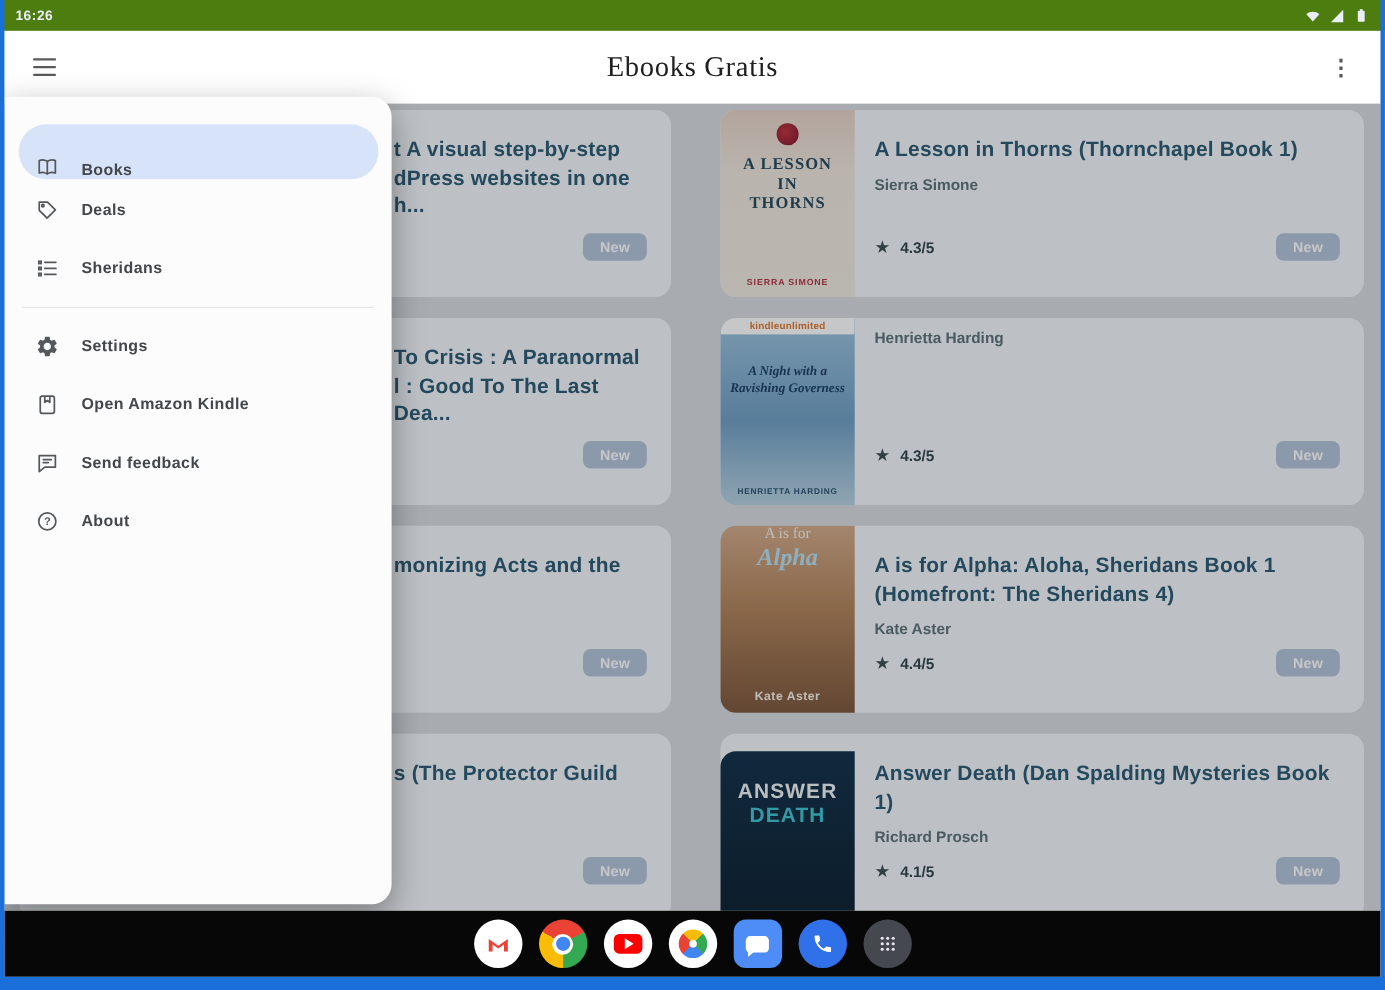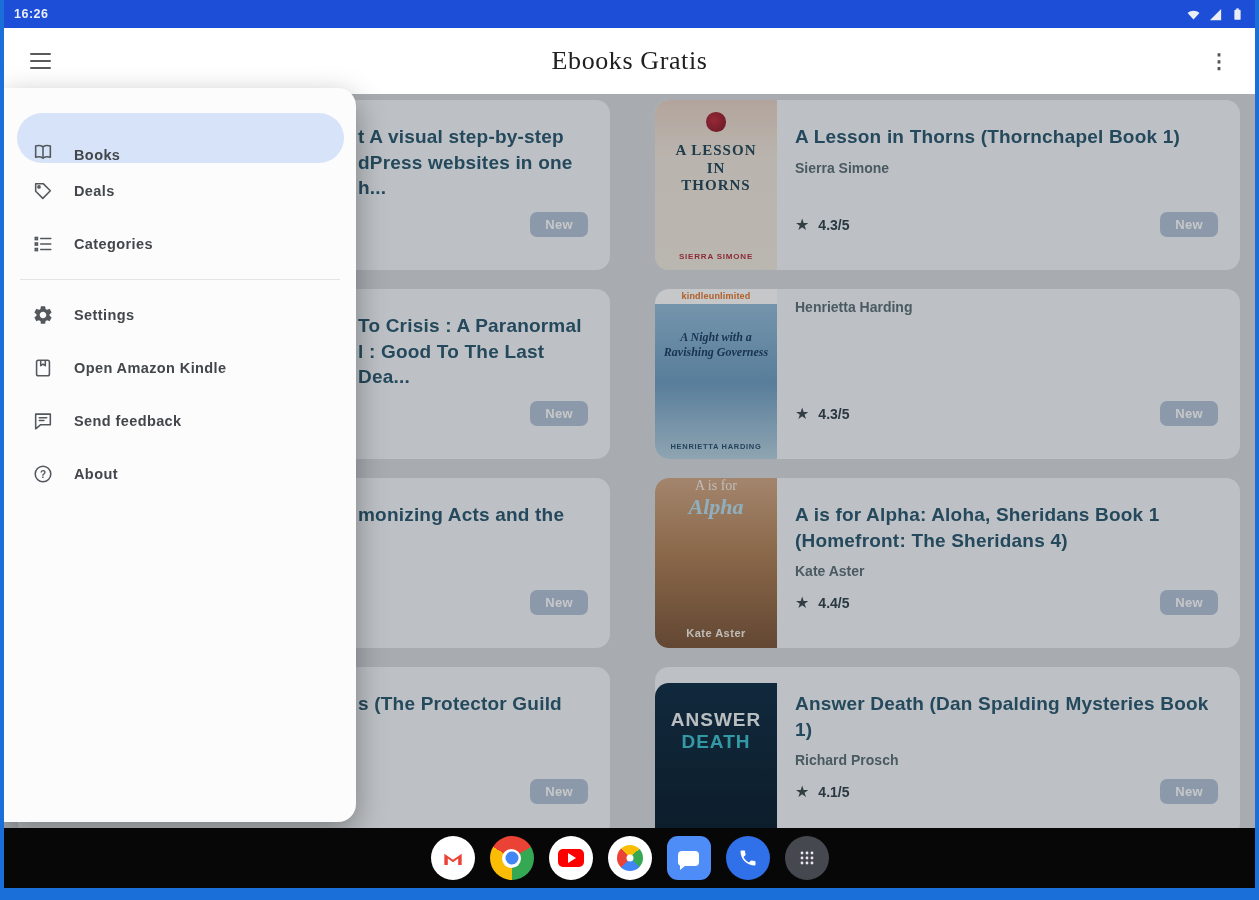--- a/index.html
+++ b/index.html
@@ -7,21 +7,21 @@
   .screen {
     position:relative; width:1259px; height:900px; overflow:hidden;
     background:#fff; font-family:"Liberation Sans", sans-serif;
   }
   
   .frame-side { position:absolute; top:0; bottom:0; width:4px; background:#1a6fd8; z-index:40; }
   .frame-left { left:0; } .frame-right { right:0; }
   .frame-bottom { position:absolute; left:0; right:0; bottom:0; height:12px; background:#1a6fd8; z-index:40; }
 
   
-  .status-bar { position:absolute; left:0; right:0; top:0; height:28px; background:#1d4ed8;
+  .status-bar { position:absolute; left:0; right:0; top:0; height:28px; background:#4d7c0f;
     z-index:30; display:flex; align-items:center; padding:0 14px; color:#e9eef7; }
   .time { font-size:12.5px; font-weight:700; letter-spacing:.5px; }
   .status-icons { margin-left:auto; display:flex; gap:7px; align-items:center; }
   .status-icons svg { display:block; }
 
   
   .app-bar { position:absolute; left:4px; right:4px; top:28px; height:66px; background:#fff;
     z-index:4; display:flex; align-items:center; padding:0 26px; }
   .hamburger { width:21px; display:flex; flex-direction:column; gap:4.5px; cursor:pointer; z-index:2; }
   .hamburger span { height:2.2px; background:#5a5a5a; border-radius:1px; }
@@ -261,21 +261,21 @@
     </div>
     <div class="drawer-item">
       <span>
           <svg width="22" height="22" viewBox="0 0 24 24" fill="none" stroke="#54585c" stroke-width="1.7" stroke-linecap="round">
             <path d="M9.5 6h11M9.5 12h11M9.5 18h11"></path>
             <rect x="3.6" y="4.9" width="2.3" height="2.3"></rect>
             <rect x="3.6" y="10.9" width="2.3" height="2.3"></rect>
             <rect x="3.6" y="16.9" width="2.3" height="2.3"></rect>
           </svg>
         </span>
-      <span class="label">Categories</span>
+      <span class="label">Sheridans</span>
     </div>
 
     <div class="drawer-divider"></div>
 
     <div class="drawer-item">
       <span>
           <svg width="22" height="22" viewBox="0 0 24 24">
             <path fill="#54585c" d="M19.14 12.94c.04-.3.06-.61.06-.94s-.02-.64-.07-.94l2.03-1.58a.49.49 0 00.12-.61l-1.92-3.32a.49.49 0 00-.59-.22l-2.39.96a7.3 7.3 0 00-1.62-.94l-.36-2.54a.48.48 0 00-.48-.41h-3.84a.48.48 0 00-.47.41l-.36 2.54c-.59.24-1.13.57-1.62.94l-2.39-.96a.49.49 0 00-.59.22L2.74 8.87c-.12.21-.08.47.12.61l2.03 1.58c-.05.3-.07.63-.07.94s.02.64.07.94l-2.03 1.58a.49.49 0 00-.12.61l1.92 3.32c.12.22.37.3.59.22l2.39-.96c.5.38 1.03.7 1.62.94l.36 2.54c.05.24.24.41.47.41h3.84c.24 0 .44-.17.47-.41l.36-2.54c.59-.24 1.13-.56 1.62-.94l2.39.96c.22.08.47 0 .59-.22l1.92-3.32a.49.49 0 00-.12-.61zM12 15.6c-1.98 0-3.6-1.62-3.6-3.6s1.62-3.6 3.6-3.6 3.6 1.62 3.6 3.6-1.62 3.6-3.6 3.6z"></path>
           </svg>
         </span>

